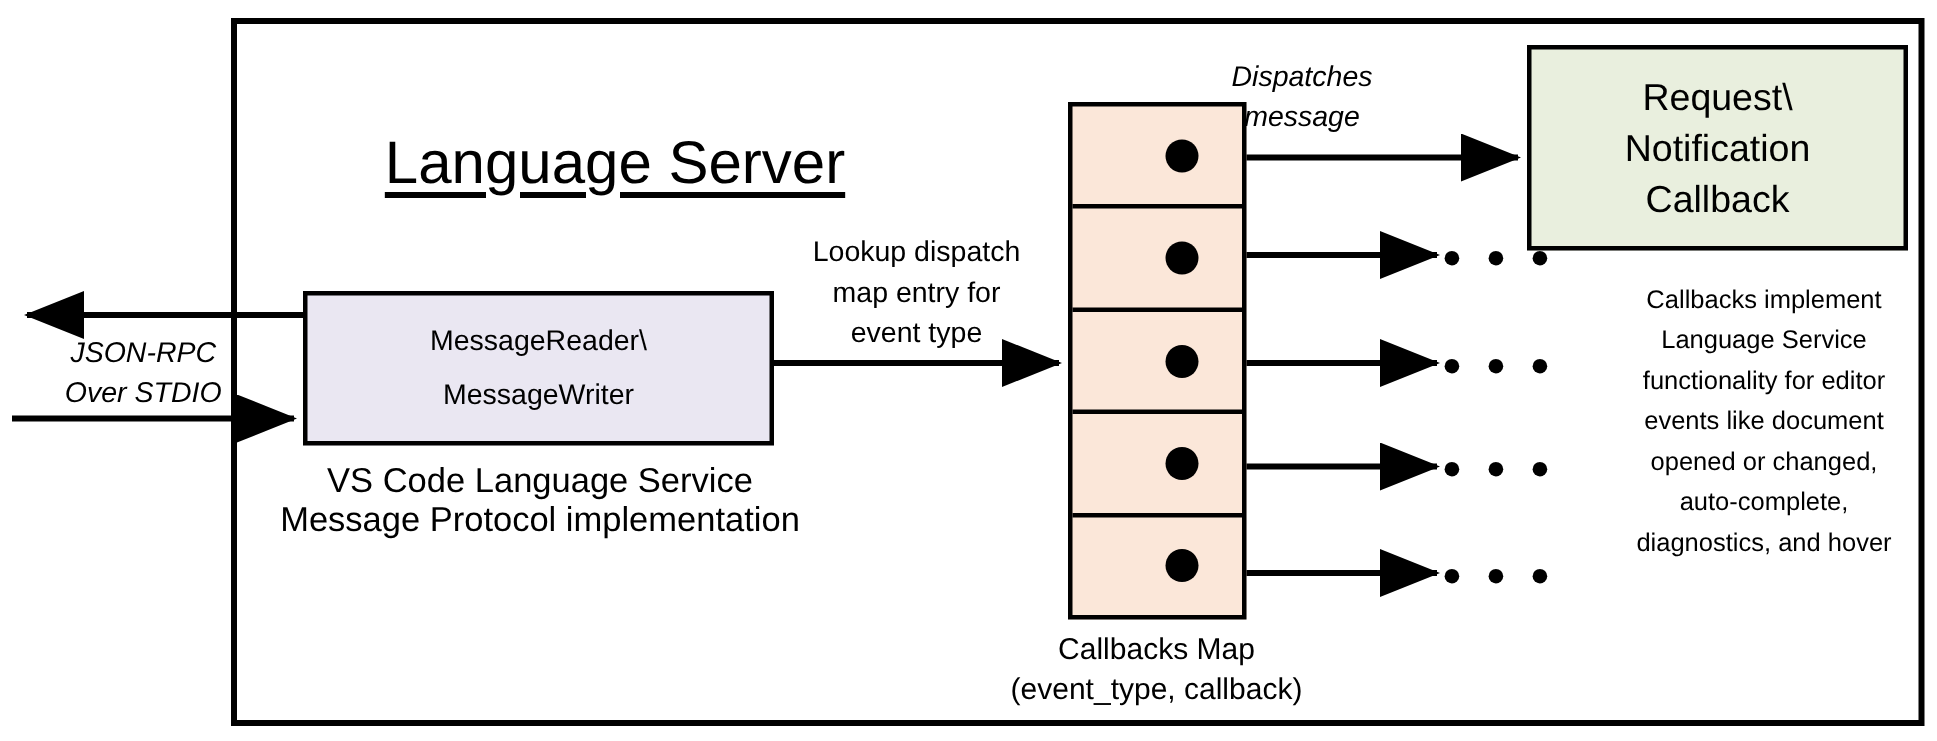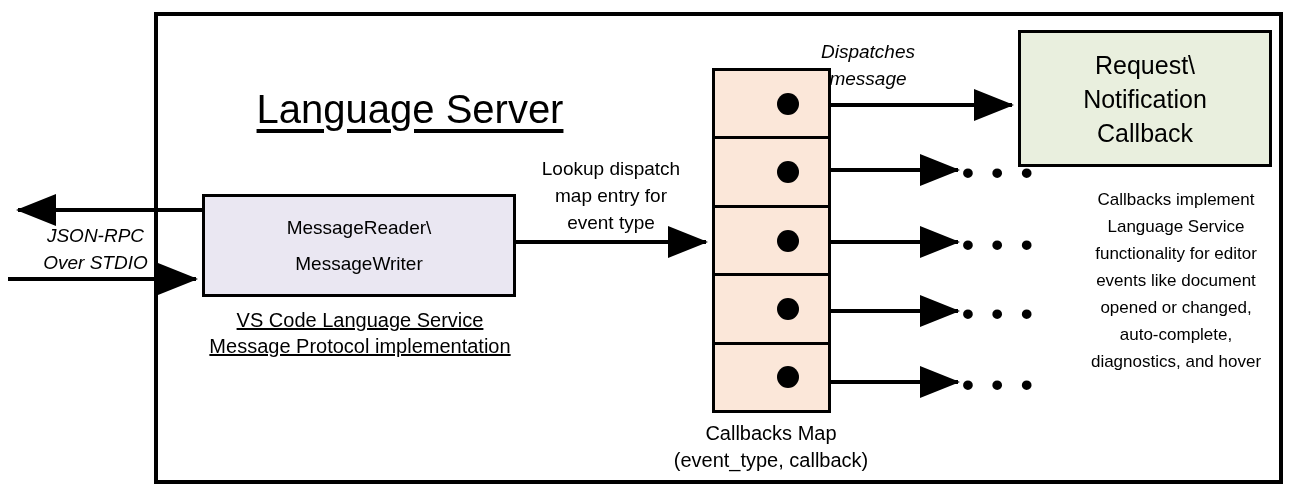--- a/index.html
+++ b/index.html
@@ -24,21 +24,21 @@
 
   
   #mrw-box{
     left:202px;top:194px;width:314px;height:103px;
     border:3px solid #000;box-sizing:border-box;background:#EAE7F2;
     display:flex;flex-direction:column;align-items:center;justify-content:center;
     font-size:19px;line-height:36px;text-align:center;
   }
   #mrw-caption{
     left:180px;top:307px;width:360px;text-align:center;
-    font-size:20px;line-height:26px;text-decoration:underline;
+    font-size:23px;line-height:26px;
   }
 
   
   #io-label{
     left:18px;top:222px;width:155px;text-align:center;
     font-size:19px;line-height:27px;font-style:italic;
   }
 
   
   #lookup-label{

